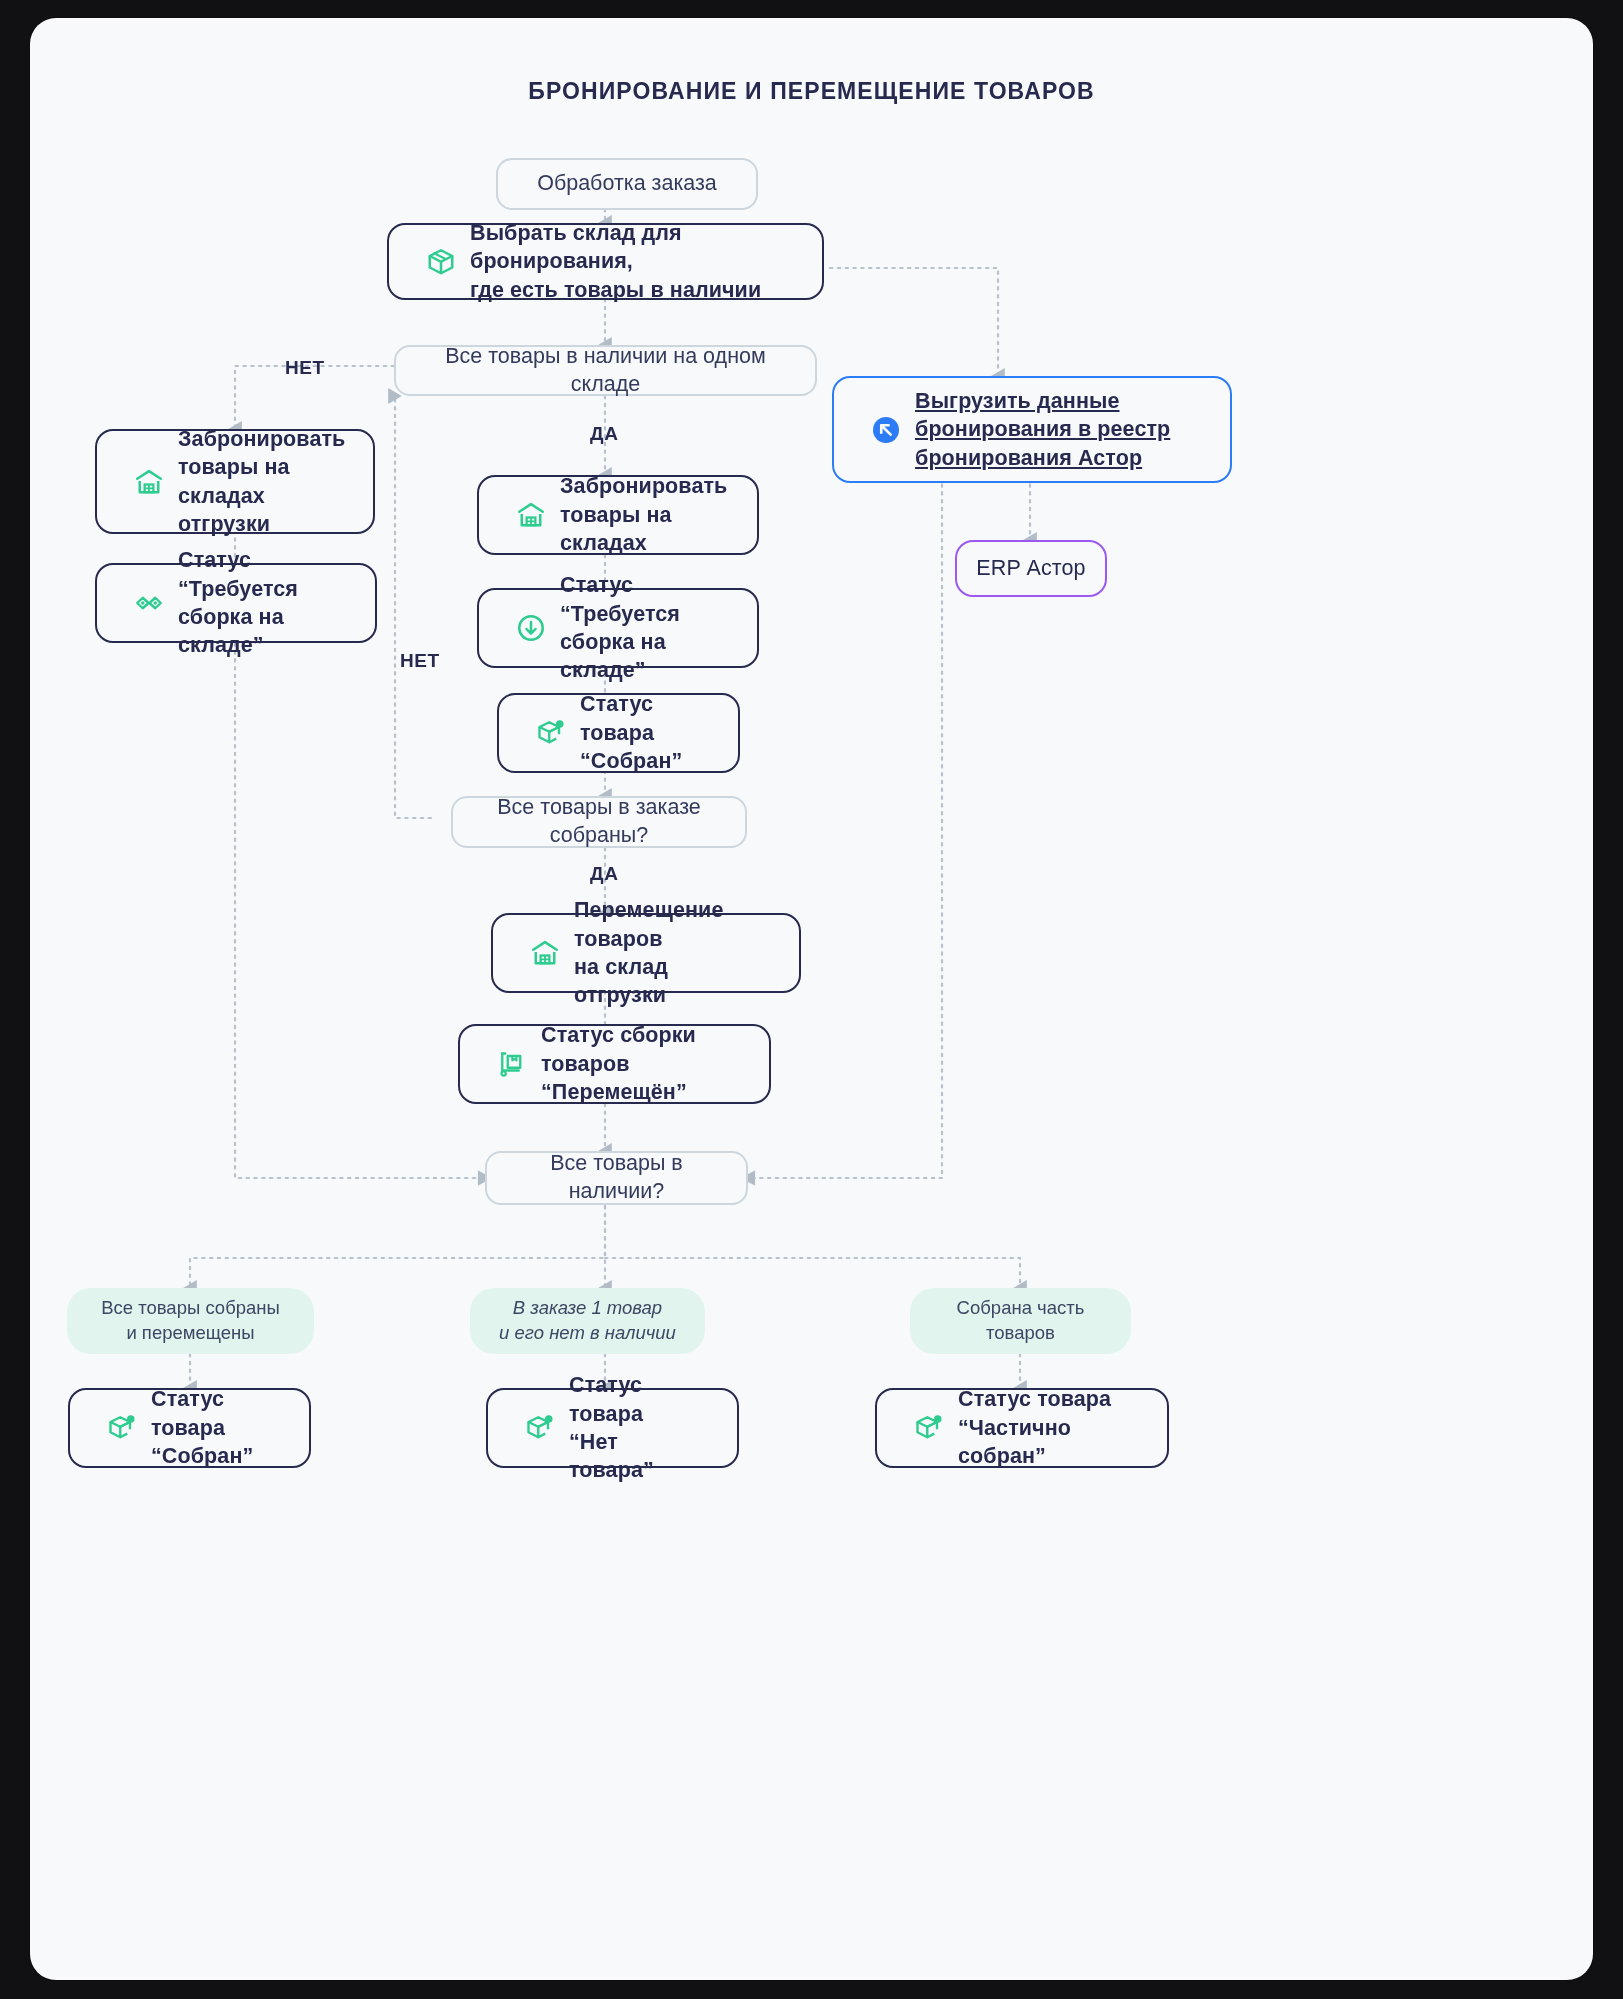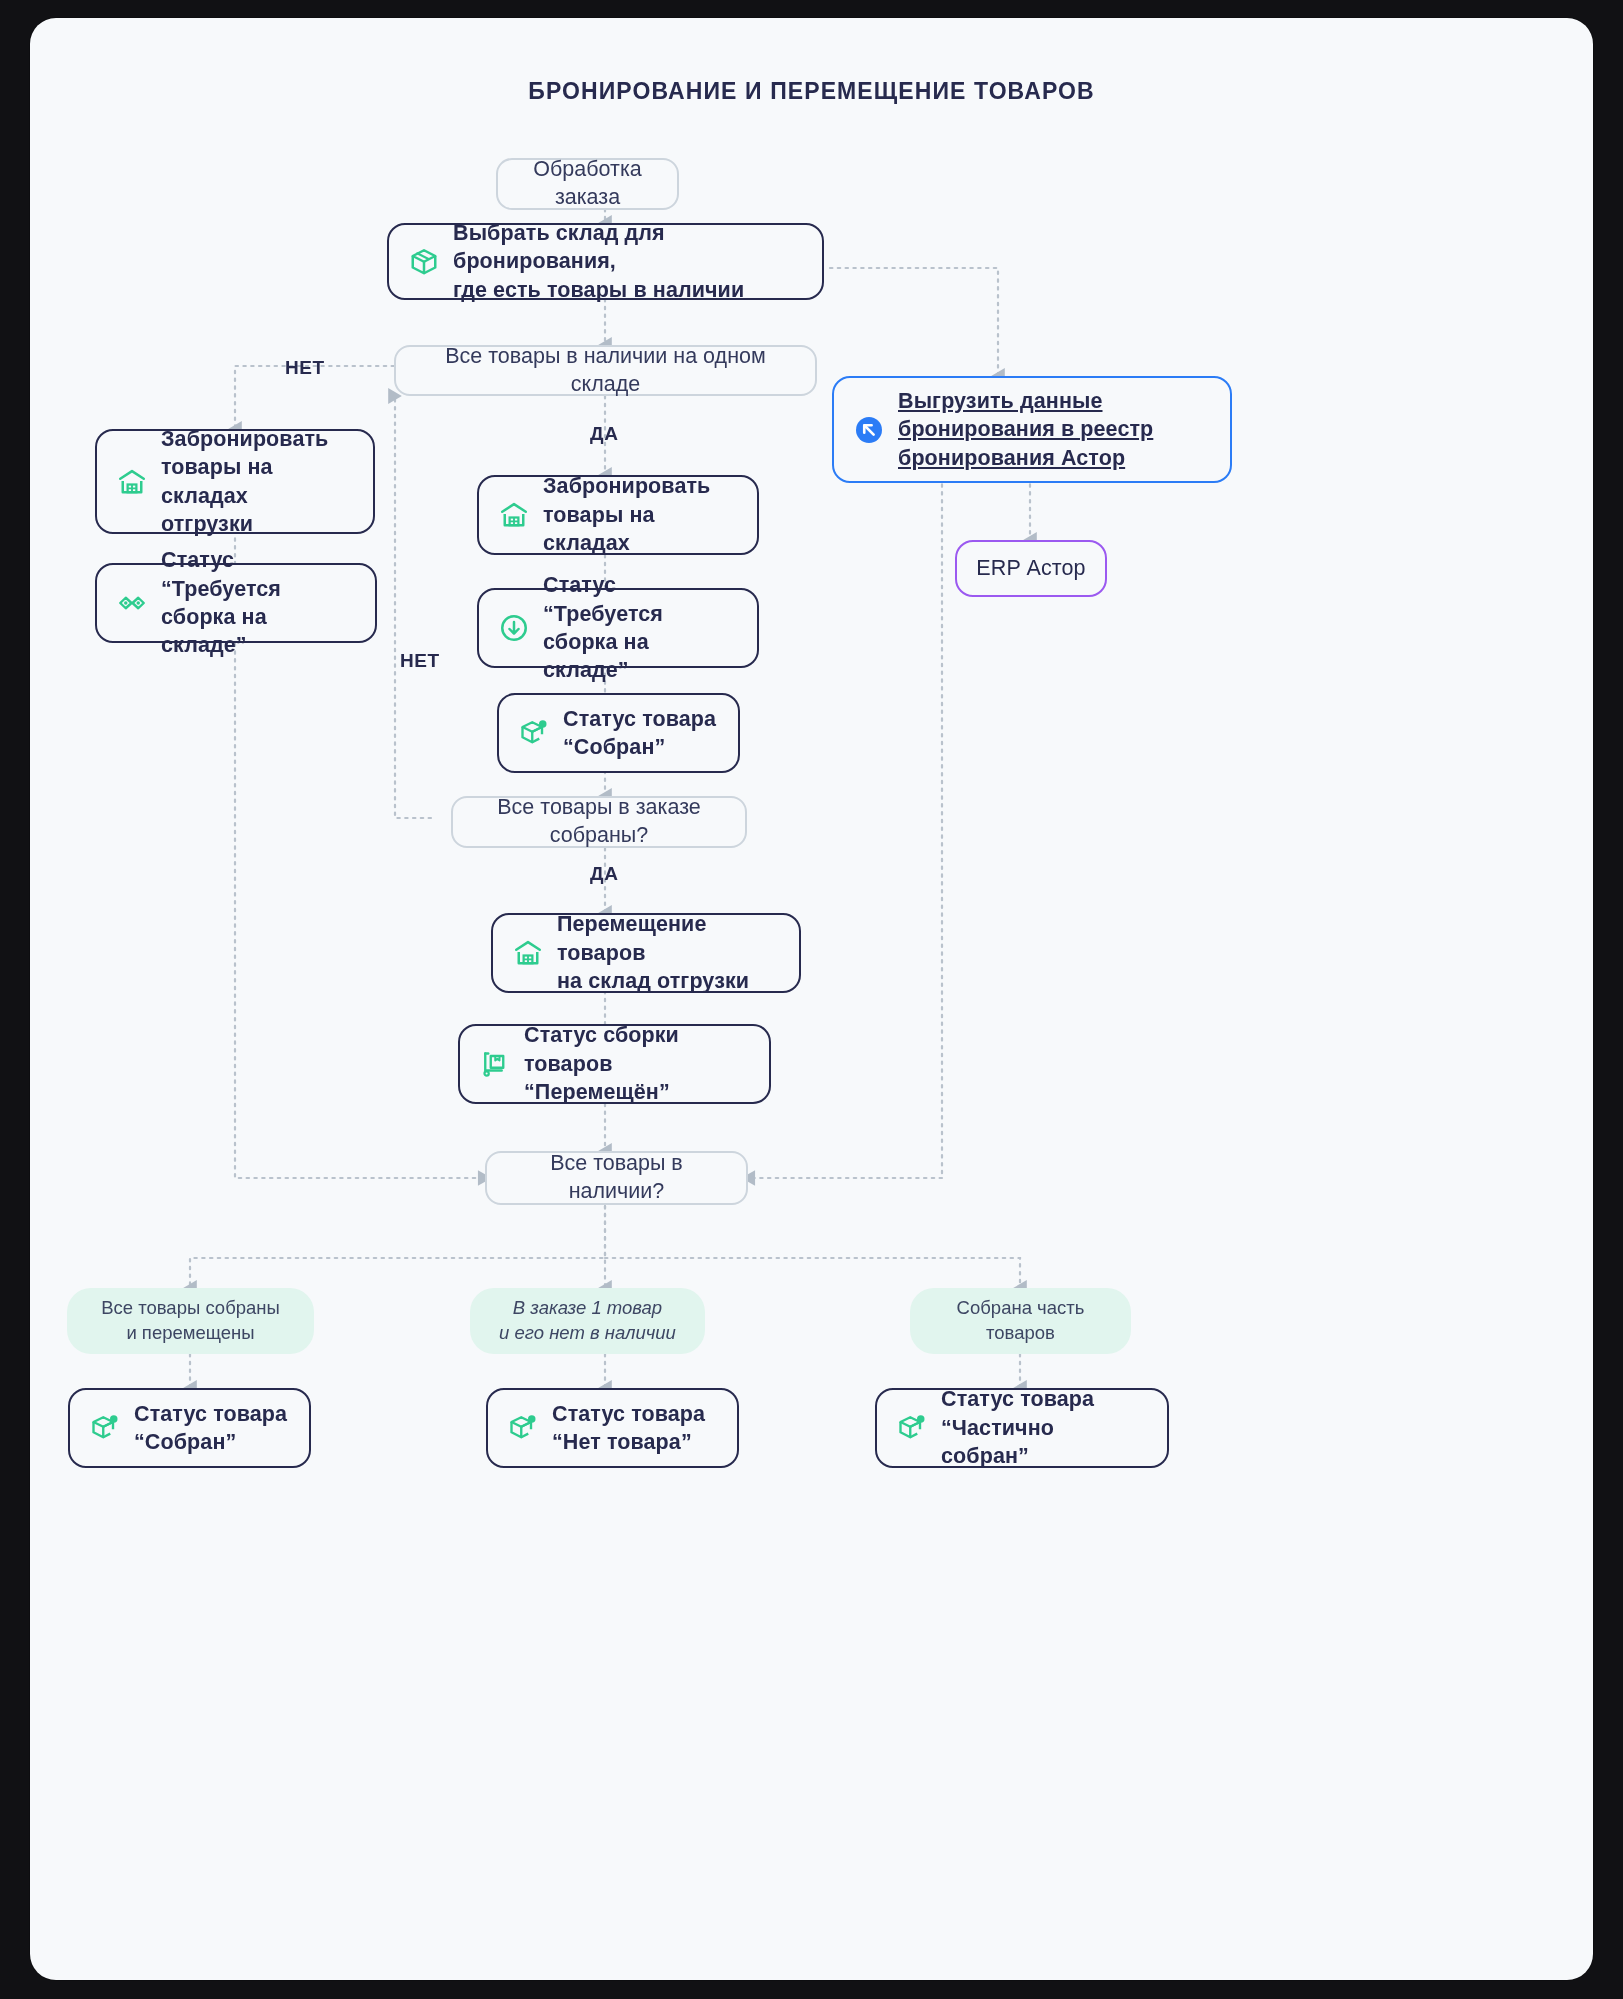--- a/index.html
+++ b/index.html
@@ -18,21 +18,21 @@
     box-shadow:0 0 0 1px rgba(0,0,0,.18);
   }
   svg.edges{position:absolute;left:0;top:0;width:1563px;height:1962px;pointer-events:none;}
 
   .node{position:absolute;box-sizing:border-box;}
 
   
   .box{
     background:#f7f9fb;border:2.6px solid #272a4e;border-radius:18px;
     display:flex;align-items:center;gap:14px;
-    padding:14px 20px;color:#272a4e;
+    padding:14px 37px;color:#272a4e;
     font-weight:700;font-size:21.5px;line-height:1.32;
     letter-spacing:.1px;
   }
   .box .txt{flex:1;}
 
   
   .pill{
     background:#f7f9fb;border:2px solid #cdd5dd;border-radius:16px;
     display:flex;align-items:center;justify-content:center;
     color:#343a5c;font-weight:400;font-size:21.5px;line-height:1.3;
@@ -118,21 +118,21 @@
         <path d="M575,1188 L575,1240 L160,1240 L160,1270" marker-end="url(#ah)"></path>
         <path d="M575,1188 L575,1270" marker-end="url(#ah)"></path>
         <path d="M575,1240 L990,1240 L990,1270" marker-end="url(#ah)"></path>
 
         <path d="M160,1336 L160,1370" marker-end="url(#ah)"></path>
         <path d="M575,1336 L575,1370" marker-end="url(#ah)"></path>
         <path d="M990,1336 L990,1370" marker-end="url(#ah)"></path>
       </g>
     </svg>
 
-    <div class="node pill" style="left:466px;top:140px;width:183px;height:52px;">
+    <div class="node pill" style="left:466px;top:140px;width:262px;height:52px;">
       <span>Обработка заказа</span>
     </div>
 
     <div class="node box" style="left:357px;top:205px;width:437px;height:77px;">
       <svg class="ic" viewBox="0 0 24 24">
         <path d="M12 2.6 L21 7.2 L12 11.8 L3 7.2 Z" fill="none" stroke="#2ecc8f" stroke-width="2" stroke-linejoin="round"></path>
         <path d="M6.6 5 L15.6 9.6" stroke="#2ecc8f" stroke-width="1.7" stroke-linecap="round"></path>
         <path d="M3 7.2 V16.4 L12 21 V11.8" fill="none" stroke="#2ecc8f" stroke-width="2" stroke-linejoin="round"></path>
         <path d="M21 7.2 V16.4 L12 21" fill="none" stroke="#2ecc8f" stroke-width="2" stroke-linejoin="round"></path>
       </svg>

